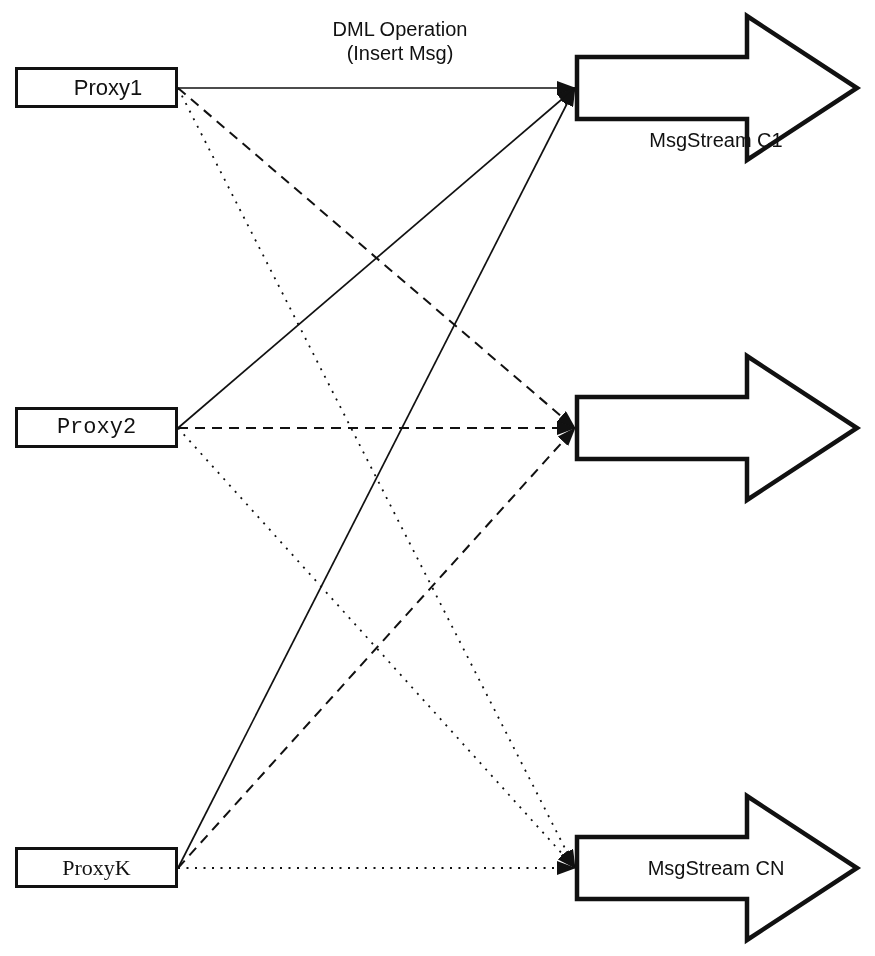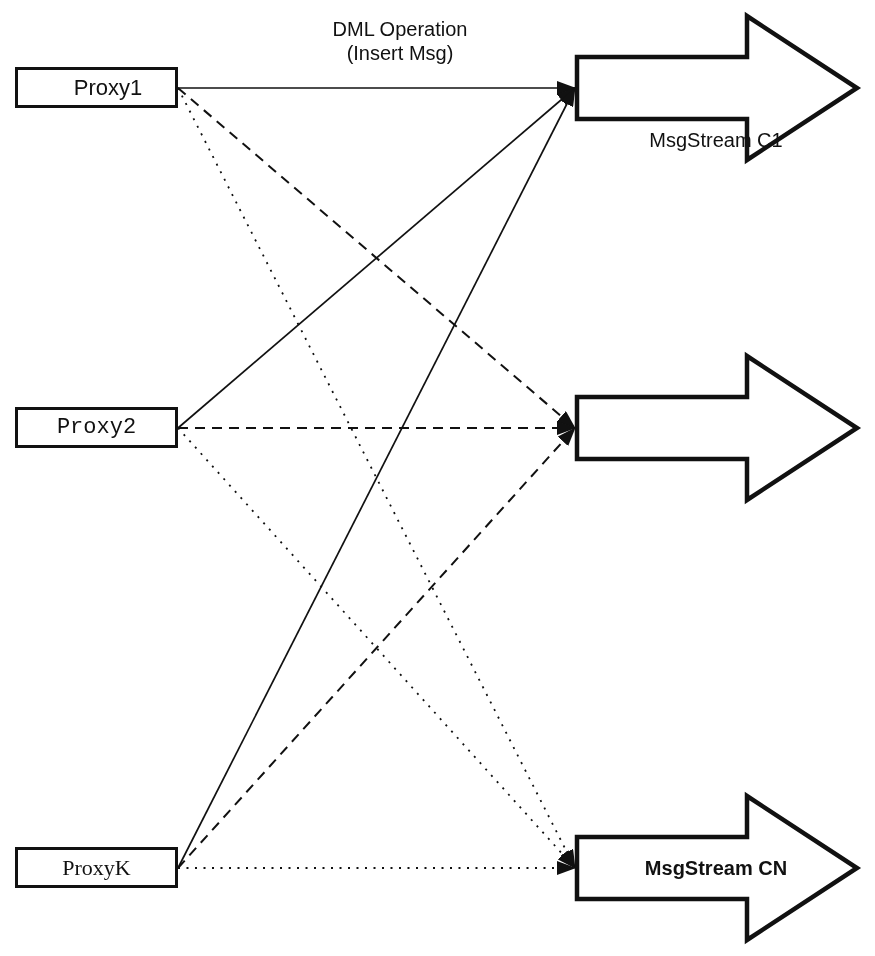--- a/index.html
+++ b/index.html
@@ -60,21 +60,21 @@
     left: 577px;
     width: 278px;
     height: 28px;
     line-height: 28px;
     text-align: center;
     font-size: 20px;
     color: #111111;
   }
   .stream-label.row1 { top: 83px; margin-top: 43px; }
   .stream-label.row2 { top: 414px; }
-  .stream-label.row3 { top: 854px; font-weight: bold; }
+  .stream-label.row3 { top: 854px; }
 </style>
 </head>
 <body>
 
 <div class="canvas">
 
   <svg id="diagram-svg" viewBox="0 0 875 956" xmlns="http://www.w3.org/2000/svg">
       <defs>
         <marker id="arrowhead" markerUnits="userSpaceOnUse" markerWidth="19" markerHeight="14" refX="18" refY="7" orient="auto">
           <path d="M0,0 L19,7 L0,14 Z" fill="#111111"></path>

